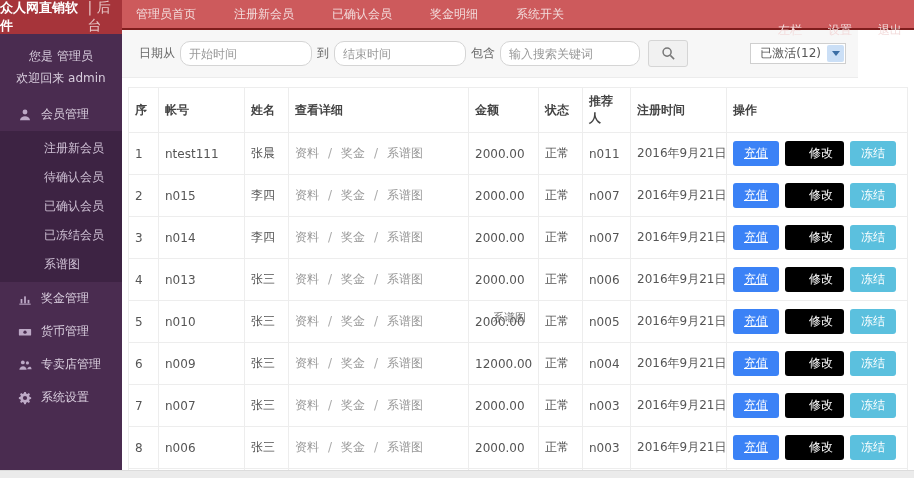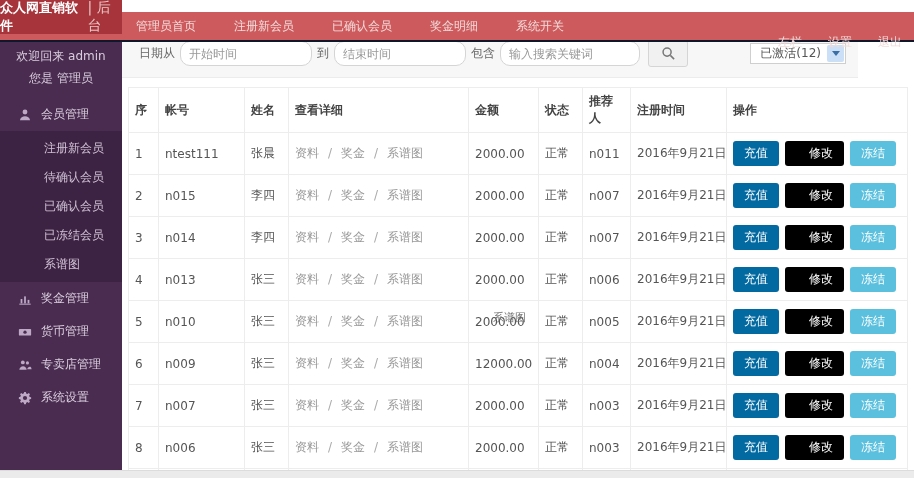--- a/index.html
+++ b/index.html
@@ -1,20 +1,20 @@
 <!DOCTYPE html>
 <html><head>
 <meta charset="utf-8">
 <style>
   * { box-sizing: border-box; }
   body { margin:0; font-family:"DejaVu Sans","Liberation Sans",sans-serif; font-size:12px; color:#555; background:#e9e9e9; }
   .page { position:relative; width:914px; height:478px; background:#fff; overflow:hidden; }
 
   
-  .topbar { position:absolute; left:0; top:12px; width:914px; height:30px; background:#cd5a5c; border-bottom:2px solid #0f172a; z-index:4; }
+  .topbar { position:absolute; left:0; top:0; width:914px; height:30px; background:#cd5a5c; border-bottom:2px solid #7f1d1d; z-index:4; }
   .topnav { position:absolute; left:136px; top:0; height:28px; display:flex; align-items:center; gap:38px; }
   .topnav-item { color:#f3dcdc; text-decoration:none; cursor:pointer; white-space:nowrap; }
   .topnav-right { position:absolute; right:12px; top:0; height:28px; display:flex; align-items:center; gap:26px;margin-top:16px; }
 
   
   .logo { position:absolute; left:0; top:0; width:122px; height:34px; background:#a6343a; color:#fff; display:flex; align-items:center; justify-content:space-between; z-index:6; }
   .logo-title { font-weight:bold; font-size:13px; letter-spacing:0; }
   .logo-sub { font-size:14px; color:#e7c6c6; margin-left:3px; }
 
   
@@ -40,21 +40,21 @@
 
   
   table.members { border-collapse:collapse; margin:9px 6px 0 6px; width:780px; table-layout:fixed; font-size:12px; }
   .members th { text-align:left; font-weight:bold; color:#444; padding:5px 6px; border:1px solid #ededed; }
   .members td { padding:8px 6px; border:1px solid #ededed; color:#555; overflow:hidden; white-space:nowrap; }
   .detail-link { color:#999; text-decoration:none; cursor:pointer; }
   .detail-sep { color:#aaa; margin:0 9px; }
   .amount-cell { position:relative; }
   .ghost-text { position:absolute; left:24px; top:9px; color:#777; font-size:11px; pointer-events:none; }
   .abtn { display:inline-block; border:none; border-radius:3px; color:#fff; font-size:12px; padding:4px 11px; margin-right:6px; cursor:pointer; font-family:inherit; }
-  .abtn-recharge { background:#0369a1; }
+  .abtn-recharge { background:#3b82f6;text-decoration:underline; }
   .abtn-modify { background:#000000;padding-left:24px; }
   .abtn-freeze { background:#5bc0de; }
 
   .footer-strip { position:absolute; left:0; top:470px; width:914px; height:8px; background:#ebebeb; border-top:1px solid #dcdcdc; z-index:7; }
 </style>
 </head>
 <body>
 
 <div class="page">
 
@@ -76,22 +76,22 @@
   <div class="logo">
     <span class="logo-title">众人网直销软件</span>
     <span class="logo-sub">
       <span>|</span>
       <span>后台</span>
     </span>
   </div>
 
   <aside class="sidebar">
     <div class="welcome">
+      <div>您是 管理员</div>
       <div>欢迎回来 admin</div>
-      <div>您是 管理员</div>
     </div>
     <nav class="side-menu">
         <div class="menu-parent">
           <span class="micon">
             <svg viewBox="0 0 16 16">
               <circle cx="8" cy="4.6" r="2.8"></circle>
               <path d="M2.2 14c.4-3 3-4.6 5.8-4.6s5.4 1.6 5.8 4.6z"></path>
             </svg>
           </span>
           <span>会员管理</span>

